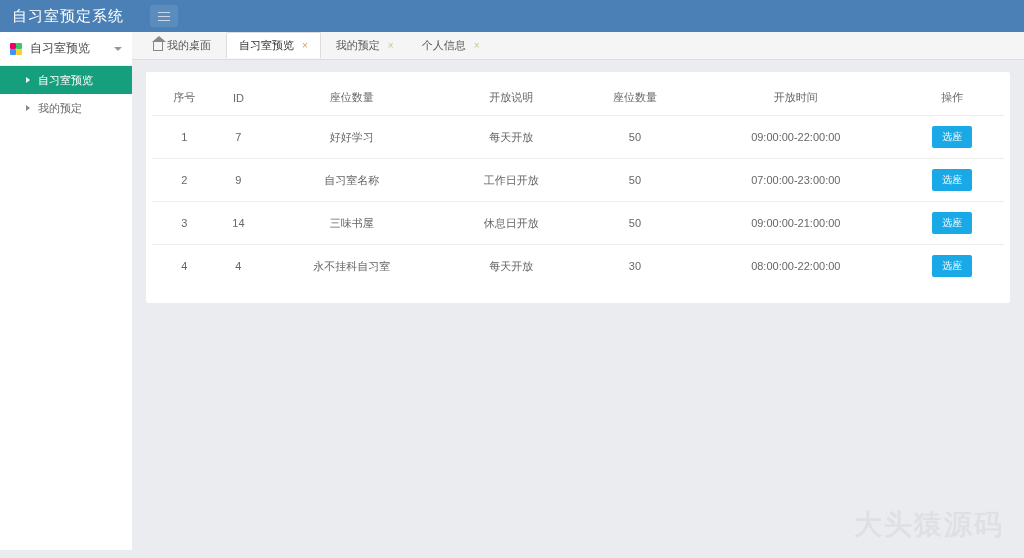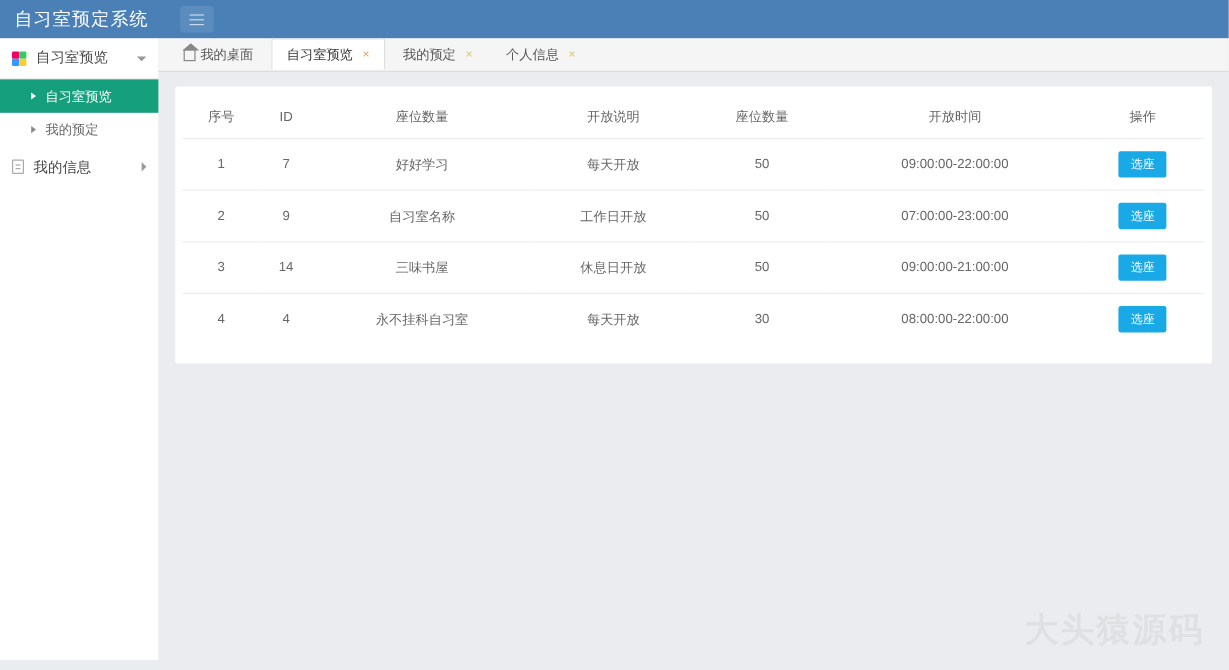--- a/index.html
+++ b/index.html
@@ -84,25 +84,20 @@
       <span class="chev down"></span>
     </div>
     <div class="side-sub active">
       <span class="arrow-r"></span>
       <span>自习室预览</span>
     </div>
     <div class="side-sub">
       <span class="arrow-r dark"></span>
       <span>我的预定</span>
     </div>
-    <div class="side-item">
-      <span class="doc-icon"></span>
-      <span>我的信息</span>
-      <span class="chev"></span>
-    </div>
   </div>
 
   <div class="main">
     <div class="tabs">
       <div class="tab home-tab">
         <span class="home-ico"></span>
         <span>我的桌面</span>
       </div>
       <div class="tab active">
         <span>自习室预览</span>

